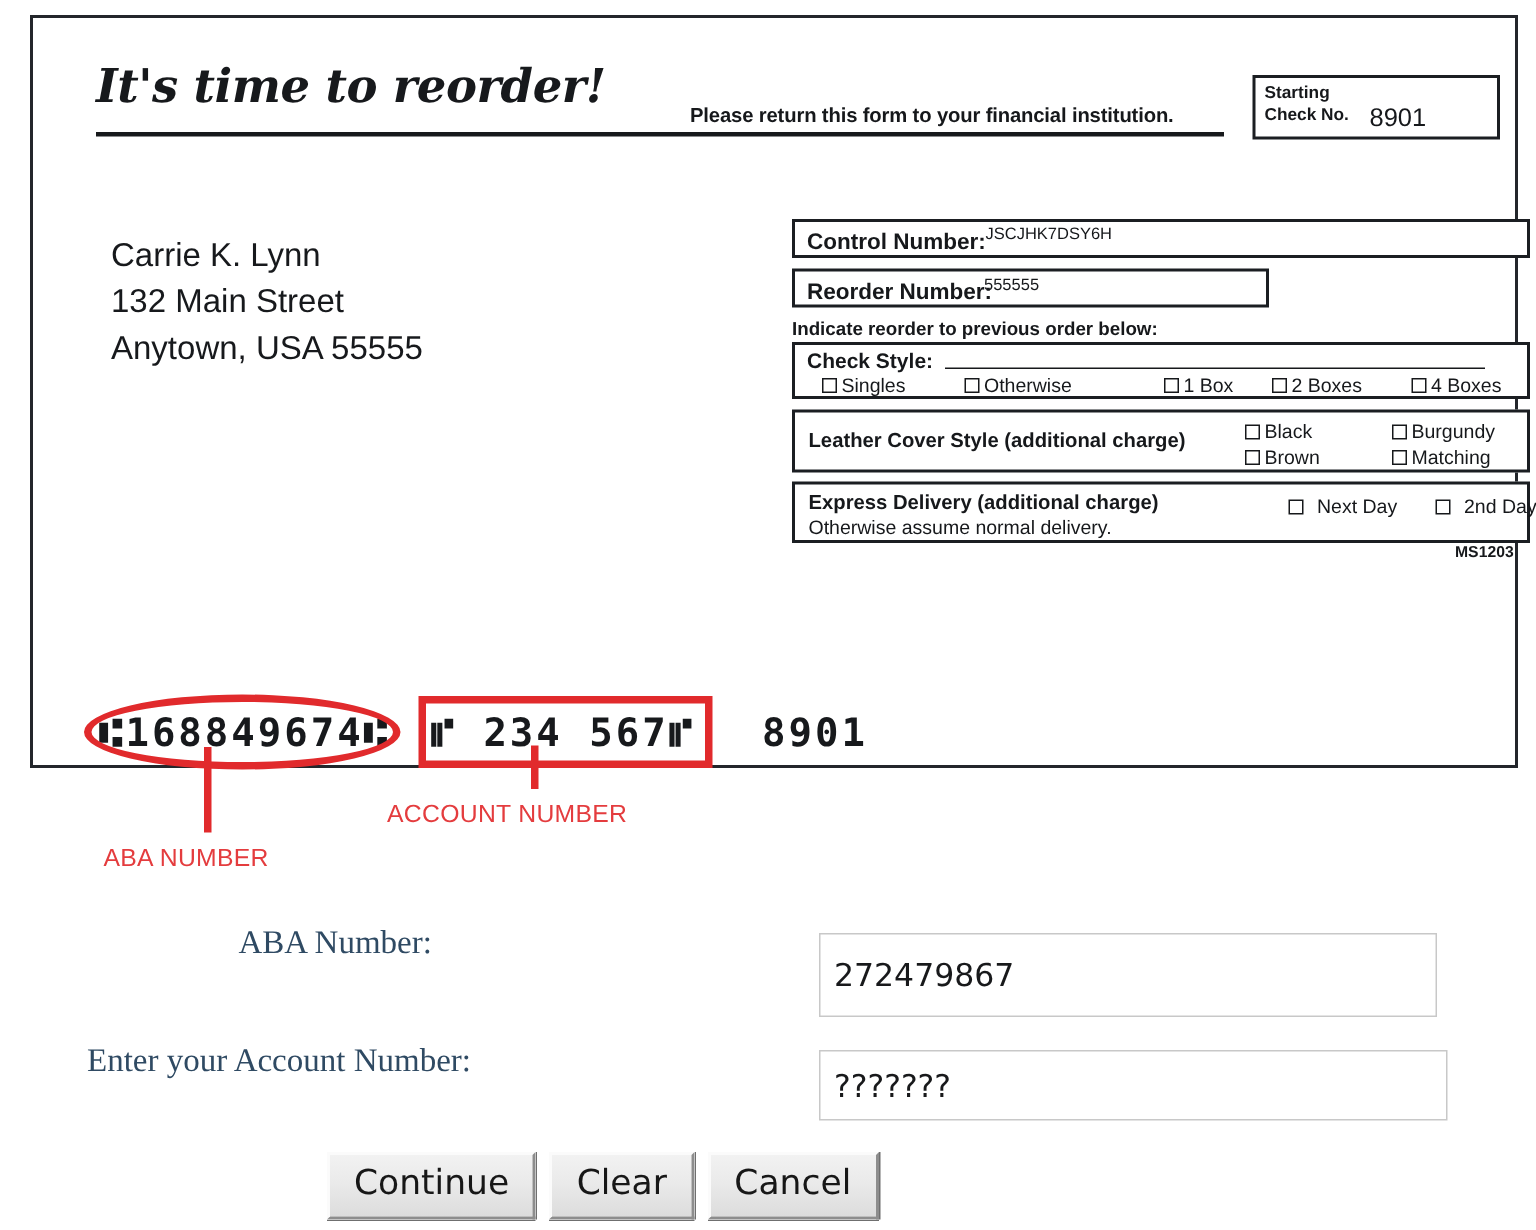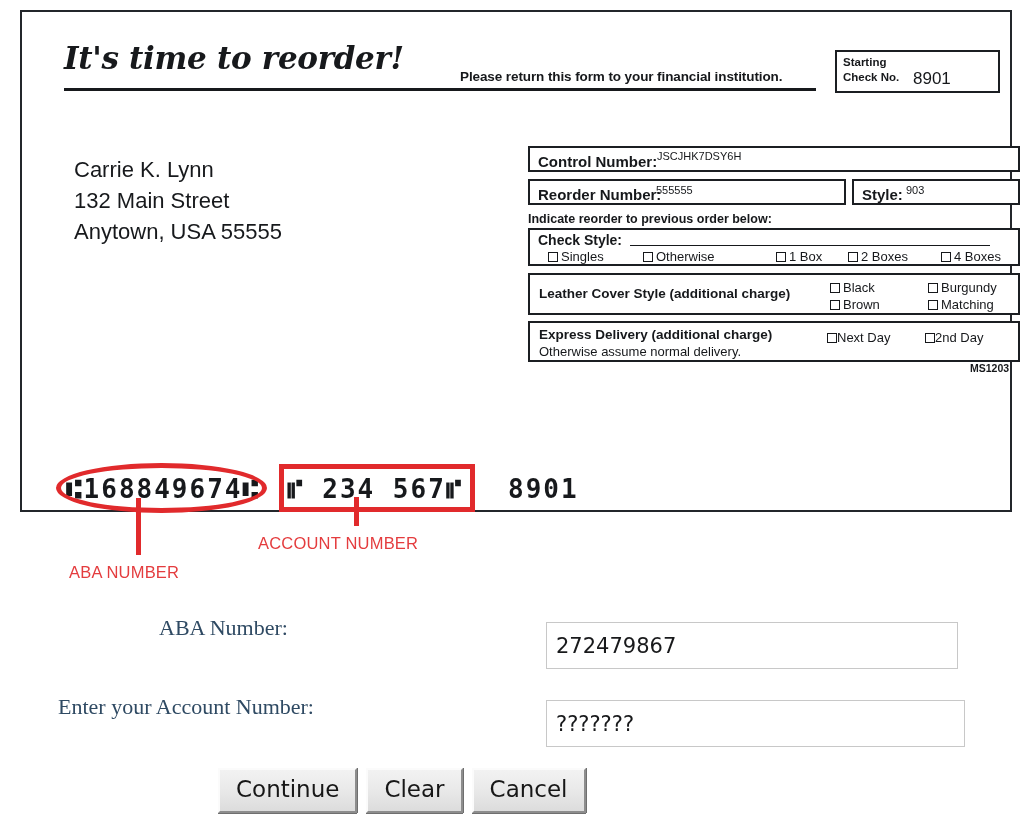--- a/index.html
+++ b/index.html
@@ -229,21 +229,22 @@
     color: #16181b;
     white-space: nowrap;
   }
   .eb-opt {
     position: absolute;
     font-size: 13px;
     color: #16181b;
     white-space: nowrap;
     display: flex;
     align-items: center;
-    gap: 0;
+    gap: 9px;
+    margin-left: 32px;
   }
 
   .formcode {
     position: absolute;
     left: 948px;
     top: 350px;
     font-size: 10.5px;
     font-weight: bold;
     color: #16181b;
     white-space: nowrap;
@@ -319,21 +320,21 @@
     position: absolute;
     box-sizing: border-box;
     border: 1px solid #c8c8c8;
     background: #ffffff;
     font-family: "DejaVu Sans", sans-serif;
     font-size: 21px;
     color: #18191b;
     padding: 0 0 0 9px;
     outline: none;
   }
-  #input-aba     { left: 546px; top: 622px; width: 412px; height: 47px; }
+  #input-aba     { left: 546px; top: 622px; width: 412px; height: 56px; }
   #input-account { left: 546px; top: 700px; width: 419px; height: 47px; }
 
   .btn-row {
     position: absolute;
     left: 218px;
     top: 768px;
     display: flex;
     gap: 9px;
     align-items: flex-start;
   }
@@ -382,24 +383,20 @@
     <div class="fbox" id="ctrlbox">
       <span class="flabel">Control Number:</span>
       <span class="fval">JSCJHK7DSY6H</span>
     </div>
 
     <div class="fbox" id="reorderbox">
       <span class="flabel">Reorder Number:</span>
       <span class="fval">555555</span>
     </div>
 
-    <div class="fbox" id="stylebox">
-      <span class="flabel">Style:</span>
-      <span class="fval">903</span>
-    </div>
 
     <div class="indicate">Indicate reorder to previous order below:</div>
 
     <div class="fbox" id="checkstylebox">
       <span class="cs-title">Check Style:</span>
       <span class="cs-underline"></span>
       <div class="cs-opts">
         <label class="cs-opt" style="left:0px;">
           <span class="cb"></span>
           <span>Singles</span>

